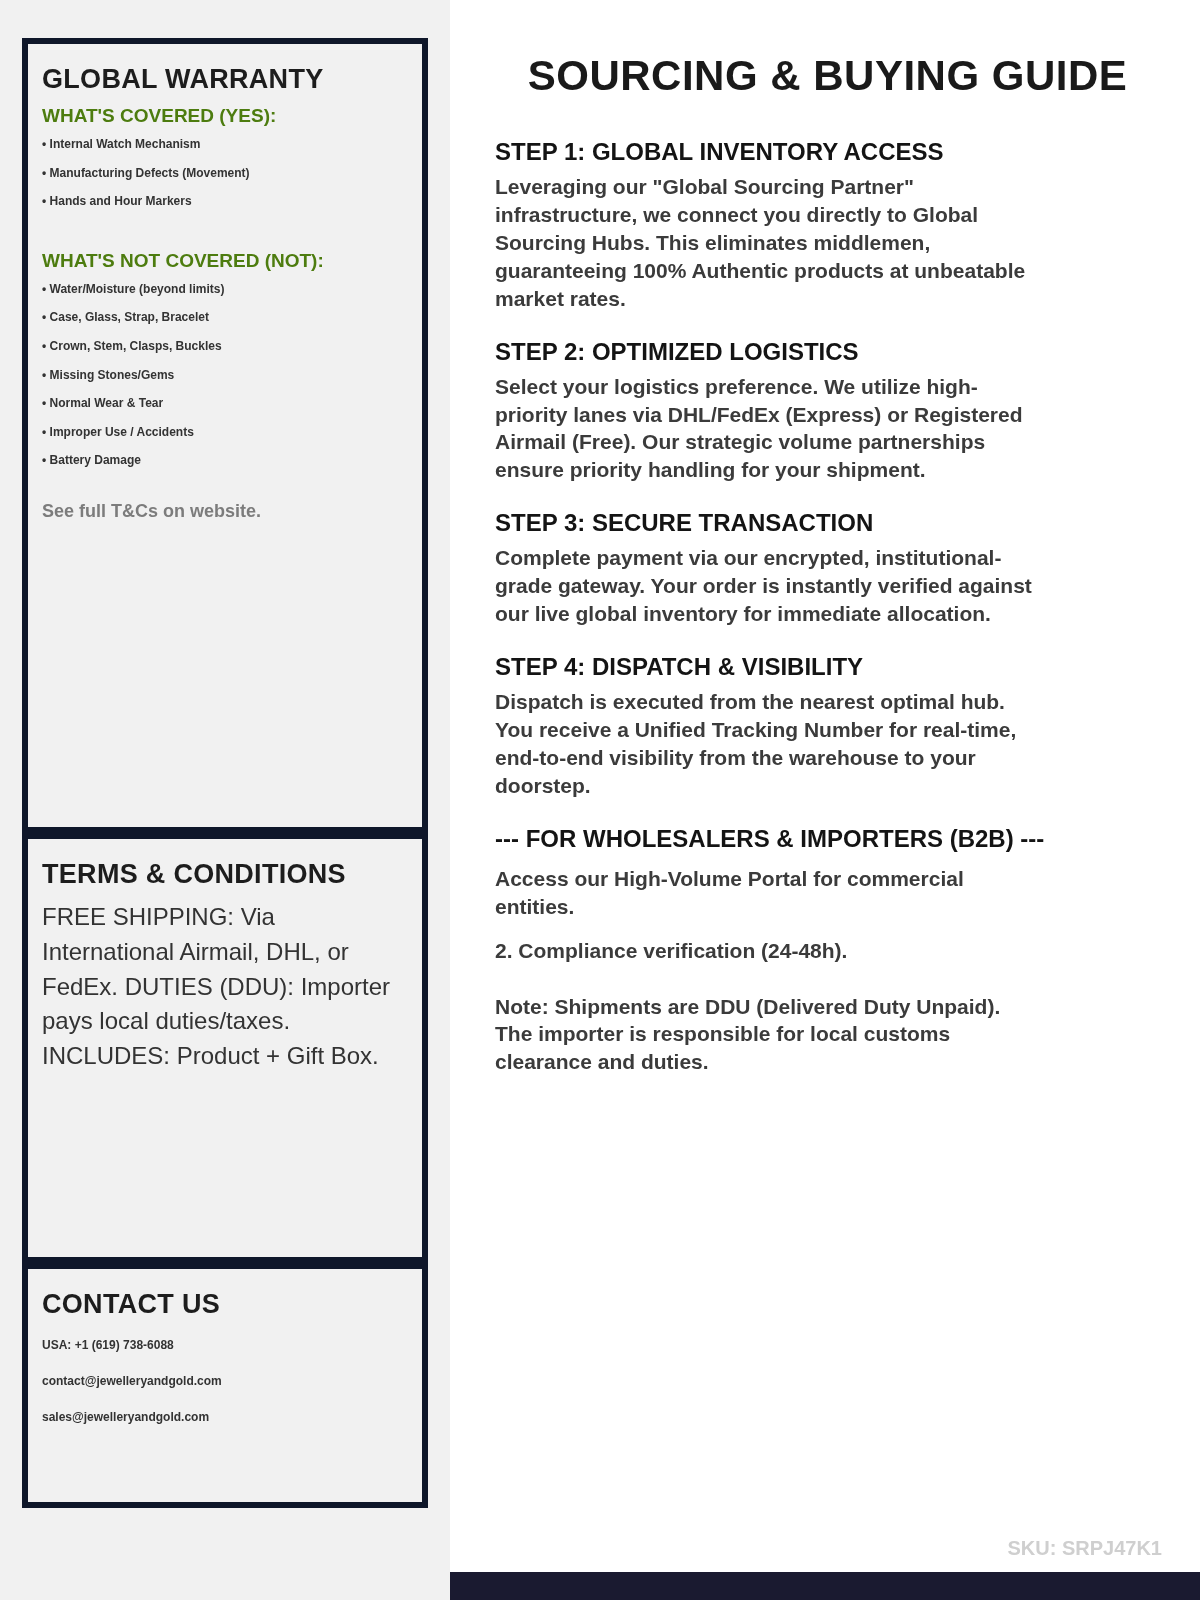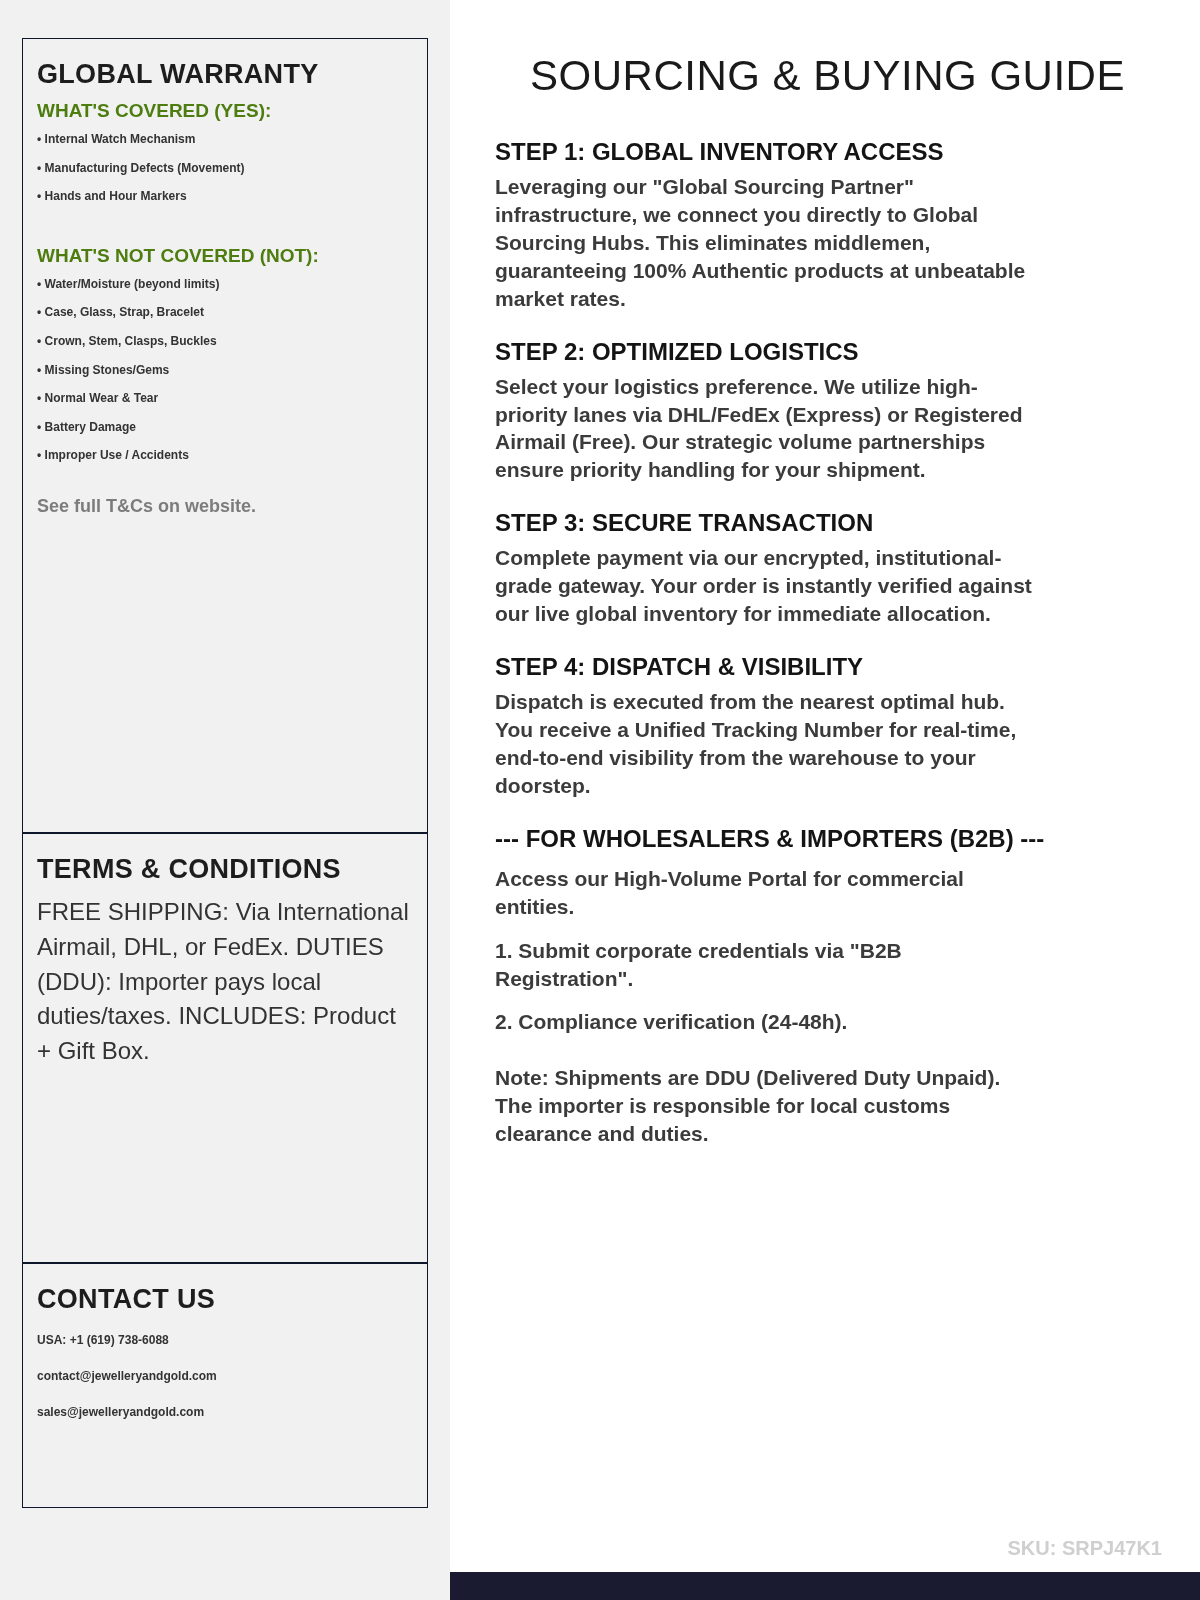--- a/index.html
+++ b/index.html
@@ -13,21 +13,21 @@
   .page { display: flex; width: 1200px; height: 1600px; }
 
   
   .sidebar {
     width: 450px;
     background: #f1f1f1;
     flex-shrink: 0;
     padding: 38px 22px 0 22px;
   }
   .panel {
-    border: 1px solid #0f172a;
+    border: 6px solid #0f172a;
     padding: 20px 14px 20px 14px;
     background: #f1f1f1;
   }
   .panel + .panel { margin-top: 0; }
   .panel-warranty { height: 795px; }
   .panel-terms { height: 430px; margin-top: 13px; }
   .panel-contact { height: 245px; margin-top: 20px; }
 
   .panel h2 {
     font-size: 27px;
@@ -74,21 +74,21 @@
 
   
   .main {
     flex: 1;
     position: relative;
     background: #ffffff;
     padding: 52px 40px 0 45px;
   }
   .guide-title {
     font-size: 42px;
-    font-weight: 400;
+    font-weight: 700;
     color: #1a1a1a;
     text-align: center;
     letter-spacing: 0.5px;
     margin-bottom: 38px;
   }
   .step-heading {
     font-size: 24px;
     font-weight: 800;
     color: #141414;
     margin-bottom: 7px;
@@ -153,22 +153,22 @@
           <li>Manufacturing Defects (Movement)</li>
           <li>Hands and Hour Markers</li>
         </ul>
       <div class="sub-heading spaced">WHAT'S NOT COVERED (NOT):</div>
       <ul class="bullet-list">
           <li>Water/Moisture (beyond limits)</li>
           <li>Case, Glass, Strap, Bracelet</li>
           <li>Crown, Stem, Clasps, Buckles</li>
           <li>Missing Stones/Gems</li>
           <li>Normal Wear &amp; Tear</li>
+          <li>Improper Use / Accidents</li>
           <li>Battery Damage</li>
-          <li>Improper Use / Accidents</li>
         </ul>
       <div class="footnote">See full T&amp;Cs on website.</div>
     </section>
 
     <section class="panel panel-terms">
       <h2>TERMS &amp; CONDITIONS</h2>
       <p class="panel-body">FREE SHIPPING: Via International Airmail, DHL, or FedEx.  DUTIES (DDU): Importer pays local duties/taxes.  INCLUDES: Product + Gift Box.</p>
     </section>
 
     <section class="panel panel-contact">
@@ -200,21 +200,20 @@
     </section>
 
     <section class="step">
       <h3 class="step-heading">STEP 4: DISPATCH &amp; VISIBILITY</h3>
       <p class="step-body">Dispatch is executed from the nearest optimal hub. You receive a Unified Tracking Number for real-time, end-to-end visibility from the warehouse to your doorstep.</p>
     </section>
 
     <section class="b2b">
       <h3 class="b2b-heading">--- FOR WHOLESALERS &amp; IMPORTERS (B2B) ---</h3>
       <p class="b2b-item">Access our High-Volume Portal for commercial entities.</p>
-      <p class="b2b-item">1. Submit corporate credentials via "B2B Registration".</p>
       <p class="b2b-item">2. Compliance verification (24-48h).</p>
       <p class="b2b-note">Note: Shipments are DDU (Delivered Duty Unpaid). The importer is responsible for local customs clearance and duties.</p>
     </section>
 
     <div class="sku">SKU: SRPJ47K1</div>
     <div class="footer-bar"></div>
 
   </main>
 
 </div>

